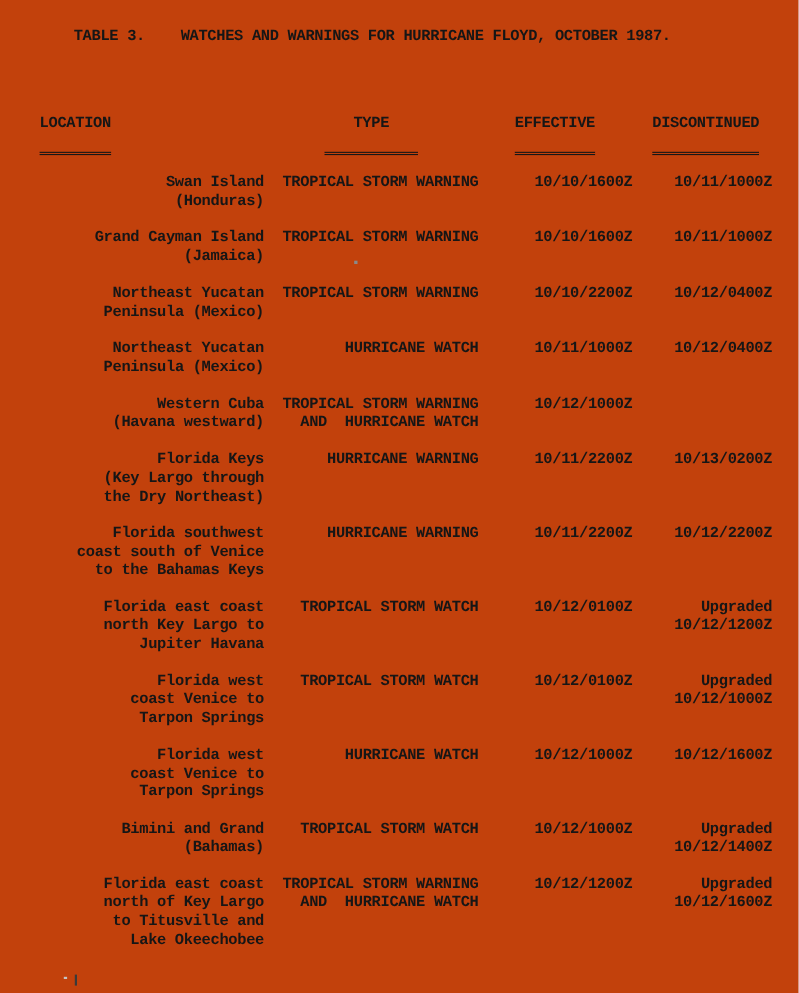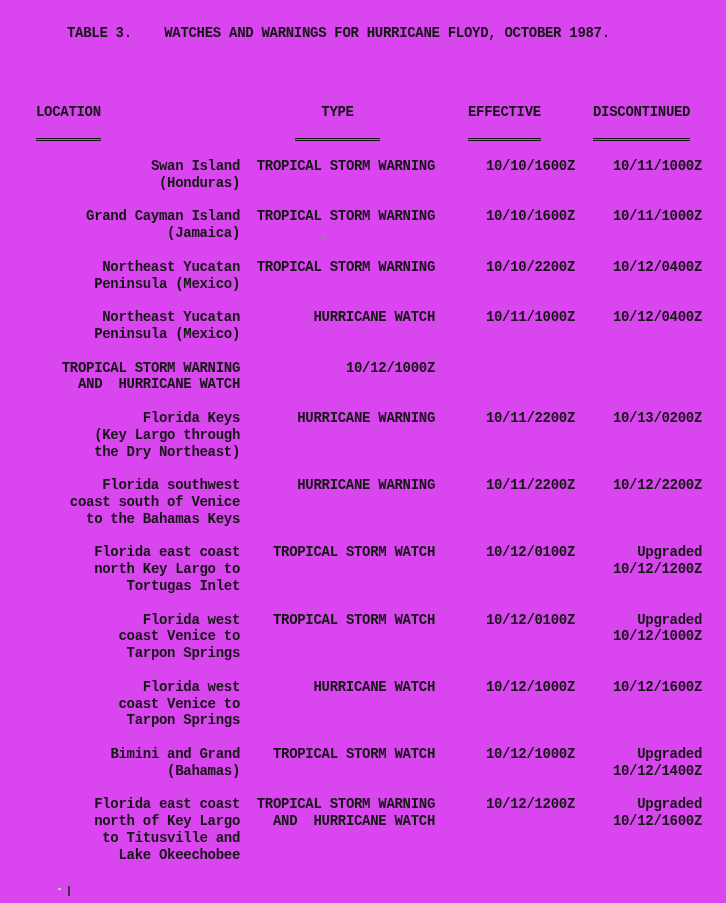--- a/index.html
+++ b/index.html
@@ -5,21 +5,21 @@
   html, body {
     margin: 0;
     padding: 0;
     background: #e8e8e8;
   }
   .page {
     position: relative;
     width: 726px;
     height: 903px;
     margin: 0 auto;
-    background: #d946ef;
+    background: #c2410c;
     overflow: hidden;
     font-family: "Liberation Mono", "DejaVu Sans Mono", monospace;
     font-weight: 700;
     font-size: 14px;
     line-height: 16.8px;
     color: #161616;
   }
   .title {
     position: absolute;
     left: 67px;
@@ -152,20 +152,24 @@
         </div>
     <div class="cell col-eff">
           <div class="line">10/11/1000Z</div>
         </div>
     <div class="cell col-disc">
           <div class="line">10/12/0400Z</div>
         </div>
   </div>
 
   <div class="row">
+    <div class="cell col-loc">
+          <div class="line">Western Cuba</div>
+          <div class="line">(Havana westward)</div>
+        </div>
     <div class="cell col-type">
           <div class="line">TROPICAL STORM WARNING</div>
           <div class="line">AND  HURRICANE WATCH</div>
         </div>
     <div class="cell col-disc">
           <div class="line">10/12/1000Z</div>
         </div>
   </div>
 
   <div class="row">
@@ -199,21 +203,21 @@
         </div>
     <div class="cell col-disc">
           <div class="line">10/12/2200Z</div>
         </div>
   </div>
 
   <div class="row">
     <div class="cell col-loc">
           <div class="line">Florida east coast</div>
           <div class="line">north Key Largo to</div>
-          <div class="line">Tortugas Inlet</div>
+          <div class="line">Jupiter Havana</div>
         </div>
     <div class="cell col-type">
           <div class="line">TROPICAL STORM WATCH</div>
         </div>
     <div class="cell col-eff">
           <div class="line">10/12/0100Z</div>
         </div>
     <div class="cell col-disc">
           <div class="line">Upgraded</div>
           <div class="line">10/12/1200Z</div>

